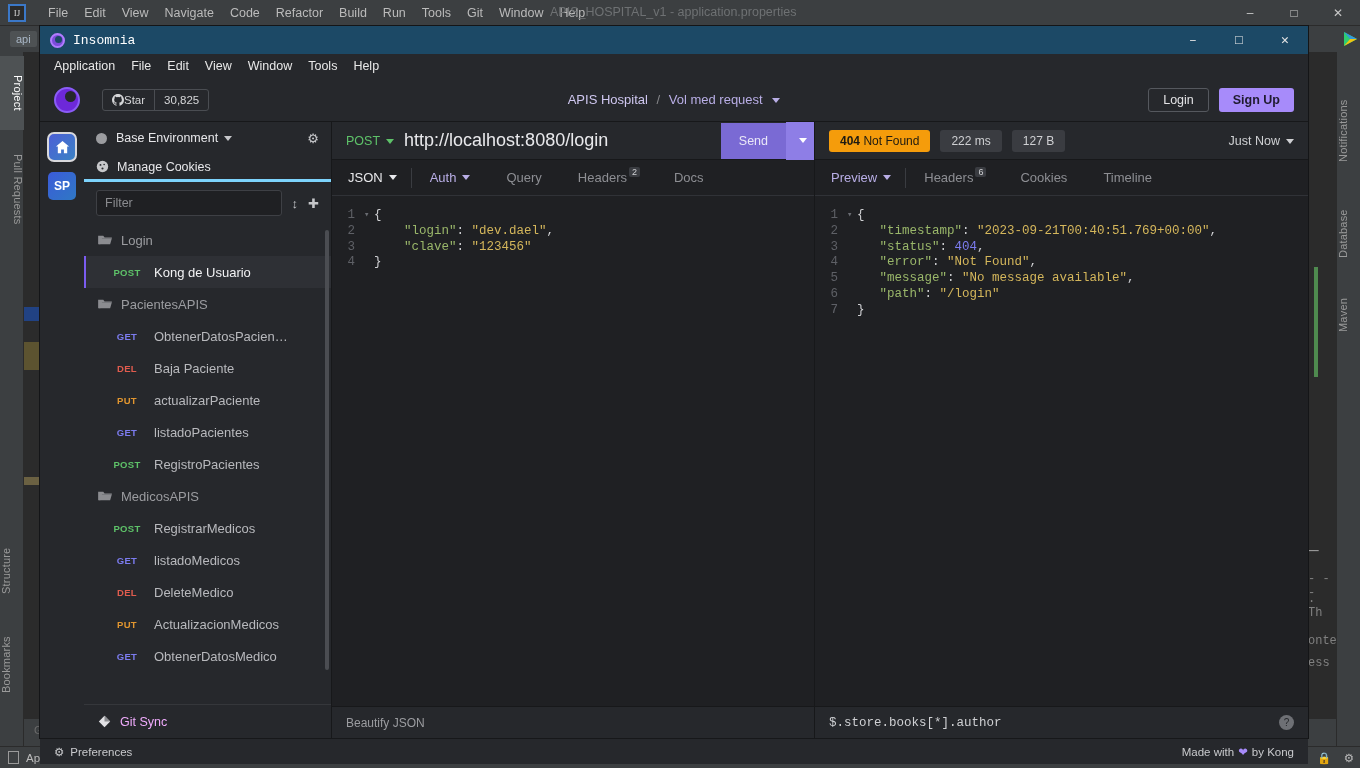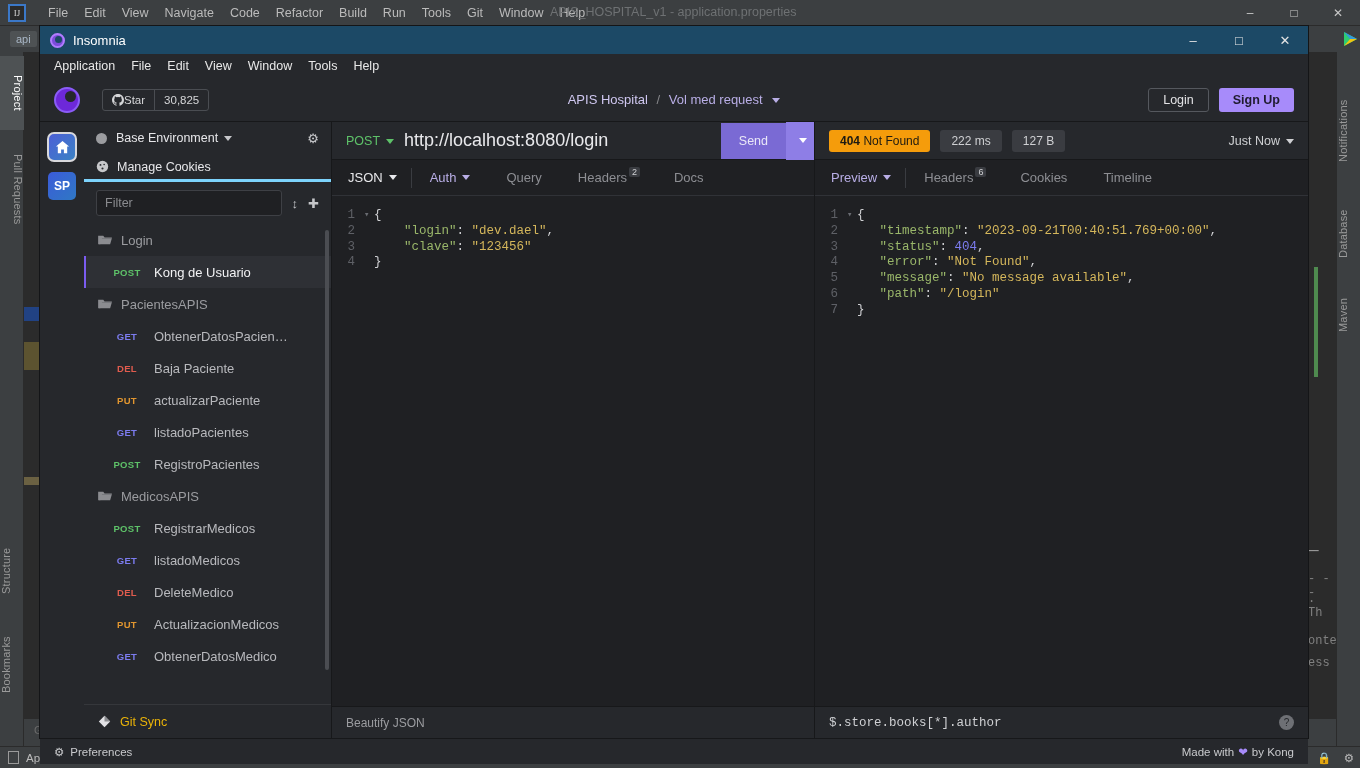--- a/index.html
+++ b/index.html
@@ -87,20 +87,21 @@
   .ij-status-right span.dim { color: #7a7a7a; }
 
   
   .ins-window {
     position: absolute; left: 40px; top: 26px; width: 1268px; height: 712px;
     background: #1f2023; box-shadow: 0 0 0 1px #141517;
   }
   .ins-titlebar {
     height: 28px; background: #1c4966; display: flex; align-items: center;
     position: relative;
+    font-family: Liberation Mono, monospace;
   }
   .ins-ticon {
     width: 15px; height: 15px; margin-left: 10px; margin-right: 8px;
     border-radius: 50%; border: 2px solid #b07cff; background: #7d4cdb;
     position: relative;
   }
   .ins-ticon::after{
     content:""; position:absolute; right:1px; top:1px; width:7px;height:7px;
     background:#1c4966; border-radius:50%;
   }
@@ -174,21 +175,21 @@
   .req-row { display:flex; align-items:center; height:32px; padding-left: 26px; position:relative;}
   .req-row.selected { background:#2e3035; }
   .req-row.selected::before{content:""; position:absolute; left:0;top:0;bottom:0;width:2px;background:#7b5cf0;}
   .method { font-size:9.5px; font-weight:700; width:34px; text-align:center; letter-spacing:.3px;}
   .m-post{color:#5ec269;} .m-get{color:#7c7cf0;} .m-del{color:#e05c4e;} .m-put{color:#e0952f;}
   .req-name { color:#b8b9bd; font-size:13px; margin-left:10px; white-space:nowrap; overflow:hidden;}
   .req-row.selected .req-name { color:#f2f2f4; }
   .sb-scroll { position:absolute; right:2px; top:6px; width:4px; height:440px; background:#4b4d52; border-radius:2px;}
 
   .gitsync { height:34px; border-top:1px solid #35373b; display:flex; align-items:center; padding-left:14px; gap:9px;}
-  .gitsync .label{color:#eab308;font-size:12.5px;}
+  .gitsync .label{color:#f0abfc;font-size:12.5px;}
 
   
   .pane-request { width: 483px; background:#1f2023; display:flex; flex-direction:column; border-right:1px solid #17181a;}
   .url-bar { height:38px; display:flex; align-items:center; background:#26282c; border-bottom:1px solid #17181a;}
   .method-sel { color:#5ec269; font-size:12.5px; padding: 0 6px 0 14px; white-space:nowrap;}
   .url-text { color:#e9e9ec; font-size:18px; flex:1; padding-left:4px; }
   .send-btn { background:#7a6ad4; color:#e9e7f7; font-size:12.5px; height:36px; padding: 0 18px; display:flex; align-items:center;}
   .send-caret { background:#8e7ee6; width:28px; height:38px; display:flex;align-items:center;justify-content:center; color:#fff;}
 
   .tabbar { height:36px; display:flex; align-items:center; background:#1f2023; border-bottom:1px solid #303237;}

